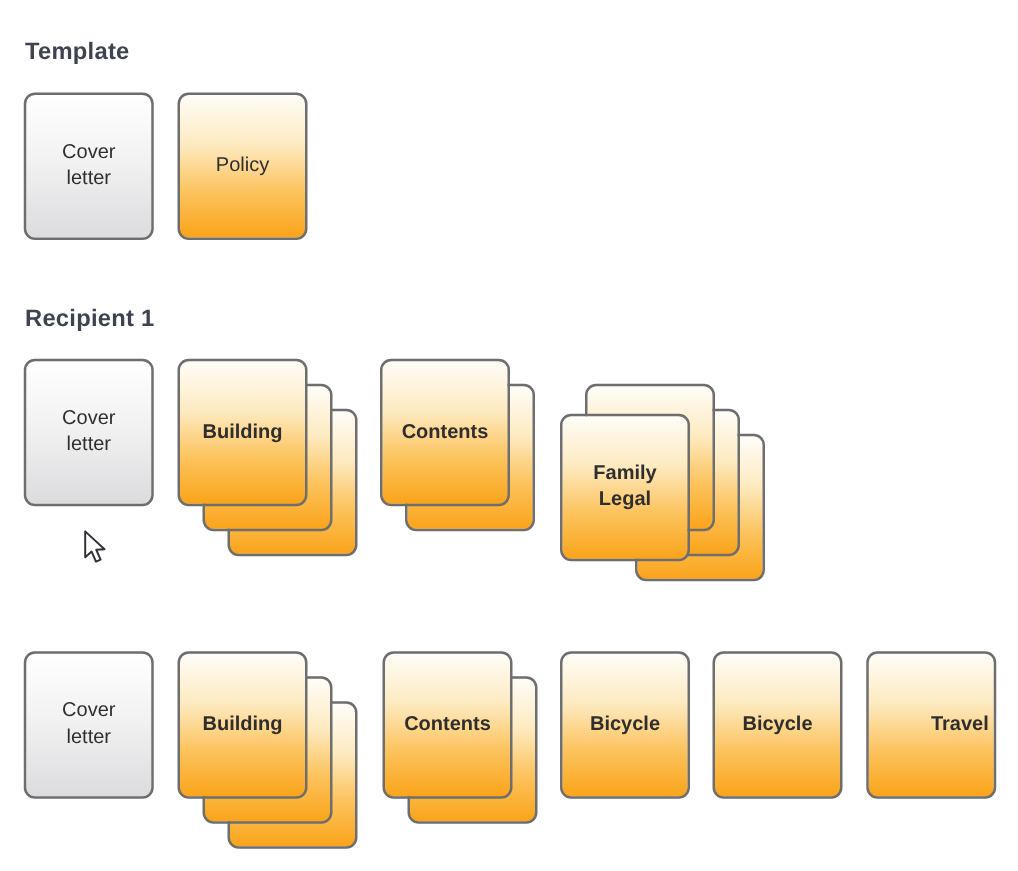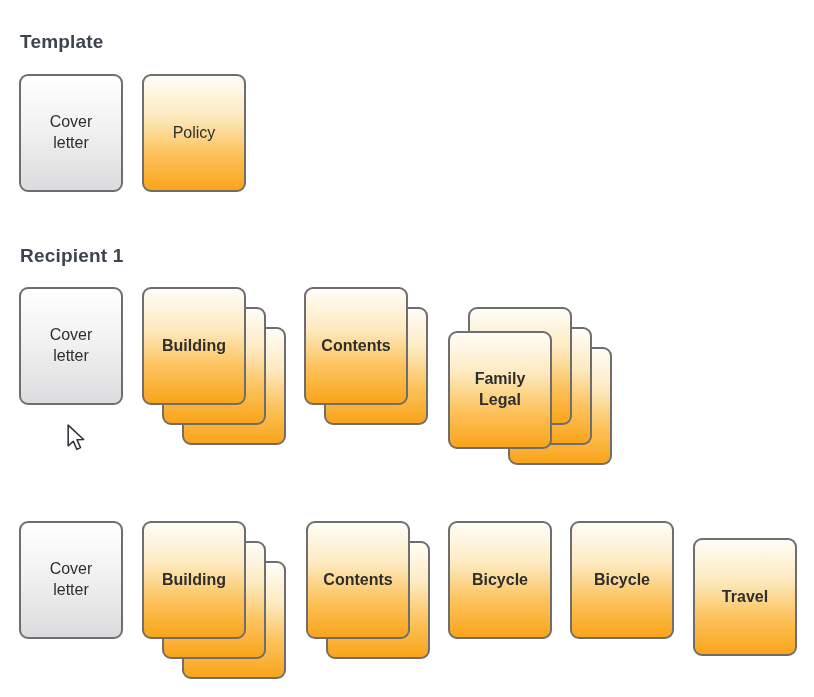--- a/index.html
+++ b/index.html
@@ -131,17 +131,17 @@
       <div class="card orange bold" style="left: 0px; top: 0px;">
         <span class="label">Bicycle</span>
       </div>
     </div>
     <div class="stack" style="left: 570px; top: 521px;">
       <div class="card orange bold" style="left: 0px; top: 0px;">
         <span class="label">Bicycle</span>
       </div>
     </div>
     <div class="stack" style="left: 693px; top: 521px;">
-      <div class="card orange bold" style="left: 0px; top: 17px;">
+      <div class="card orange bold" style="left: 0px; top: 0px; justify-content: flex-end;">
         <span class="label">Travel</span>
       </div>
     </div>
   </div>
 
 </body></html>

